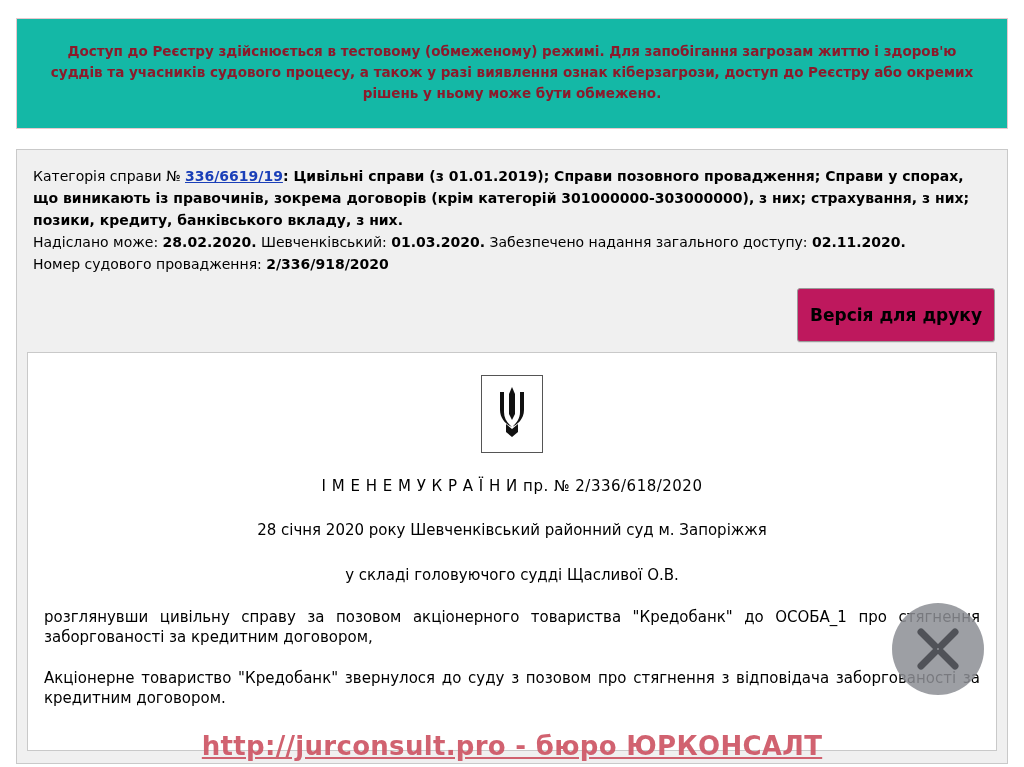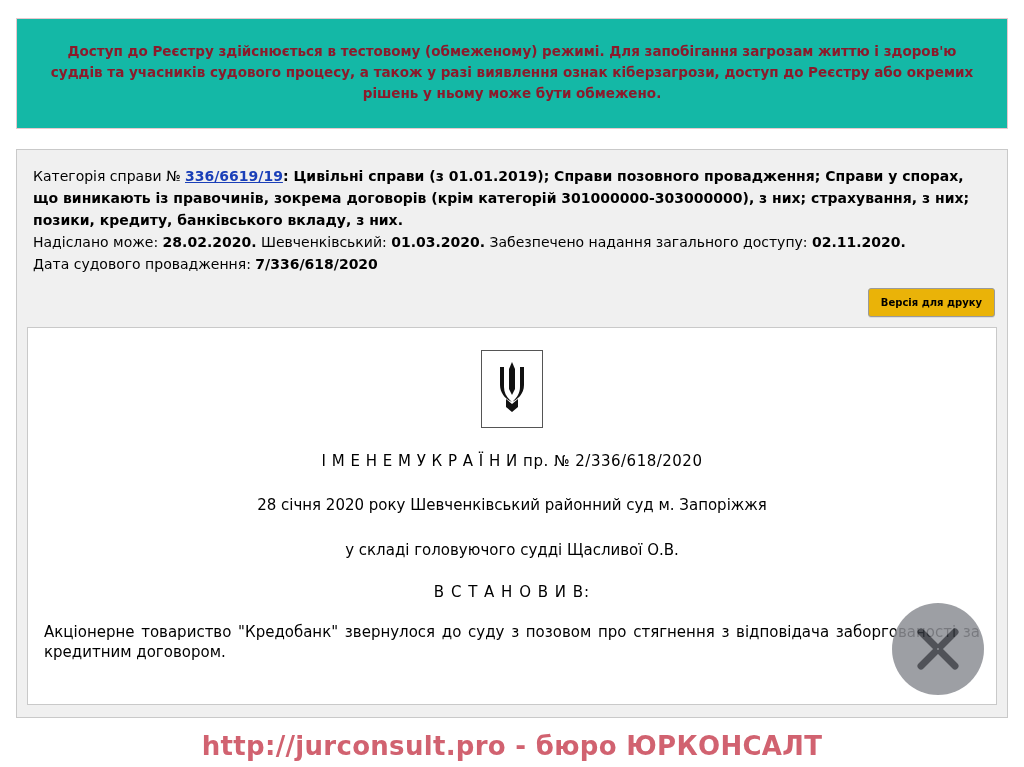--- a/index.html
+++ b/index.html
@@ -58,28 +58,28 @@
     font-weight: bold;
     text-decoration: underline;
   }
 
   .print-row {
     display: flex;
     justify-content: flex-end;
     padding: 10px 2px 10px 0;
   }
   .print-button {
-    background: #eab308;
+    background: #be185d;
     border: 1px solid #9a9a9a;
     border-radius: 3px;
     font-family: "DejaVu Sans", sans-serif;
-    font-size: 10px;
+    font-size: 17px;
     font-weight: bold;
     color: #000;
-    padding: 8px 12px;
+    padding: 16px 12px;
     cursor: pointer;
     box-shadow: 0 1px 0 rgba(0,0,0,0.08);
   }
 
   
   .doc-body {
     background: #ffffff;
     border: 1px solid #c9c9c9;
     padding: 18px 14px 20px 14px;
     box-sizing: border-box;
@@ -145,20 +145,21 @@
     right: 0;
     bottom: 6px;
     text-align: center;
     font-family: "DejaVu Sans", sans-serif;
     font-size: 26px;
     font-weight: bold;
     color: #cf5a69;
     opacity: 0.95;
     pointer-events: none;
     letter-spacing: 0.3px;
+    text-decoration: underline;
   }
 </style>
 </head>
 <body>
 
 <div class="page">
 
   <div class="warning-banner">Доступ до Реєстру здійснюється в тестовому (обмеженому) режимі. Для запобігання загрозам життю і здоров'ю суддів та учасників судового процесу, а також у разі виявлення ознак кіберзагрози, доступ до Реєстру або окремих рішень у ньому може бути обмежено.</div>
 
   <div class="case-card">
@@ -170,22 +171,22 @@
       </div>
       <div>
         <span>Надіслано може:</span>
         <b>28.02.2020.</b>
         <span>Шевченківський:</span>
         <b>01.03.2020.</b>
         <span>Забезпечено надання загального доступу:</span>
         <b>02.11.2020.</b>
       </div>
       <div>
-        <span>Дата судового провадження:</span>
-        <b>7/336/618/2020</b>
+        <span>Номер судового провадження:</span>
+        <b>2/336/918/2020</b>
       </div>
     </div>
 
     <div class="print-row">
       <button class="print-button">Версія для друку</button>
     </div>
 
     <div class="doc-body">
 
       <div class="emblem-wrap">
@@ -198,22 +199,22 @@
               <path d="M14 40 L20 45 L26 40 L26 48 L20 53 L14 48 Z"></path>
             </g>
           </svg>
         </div>
       </div>
 
       <div class="doc-line sp">І М Е Н Е М  У К Р А Ї Н И пр. № 2/336/618/2020</div>
       <div class="doc-line">28 січня 2020 року Шевченківський районний суд м. Запоріжжя</div>
       <div class="doc-line">у складі головуючого судді Щасливої О.В.</div>
 
-
-      <div class="doc-center-bold">В С Т А Н О В И В:</div>
+      <div class="doc-para">розглянувши цивільну справу за позовом акціонерного товариства "Кредобанк" до ОСОБА_1 про стягнення заборгованості за кредитним договором,</div>
+
 
       <div class="doc-para">Акціонерне товариство "Кредобанк" звернулося до суду з позовом про стягнення з відповідача заборгованості за кредитним договором.</div>
 
     </div>
   </div>
 </div>
 
 <div class="wm-logo">
   <svg width="58" height="58" viewBox="0 0 58 58" aria-hidden="true">
     <g stroke="#2e3138" stroke-width="7" stroke-linecap="round">

